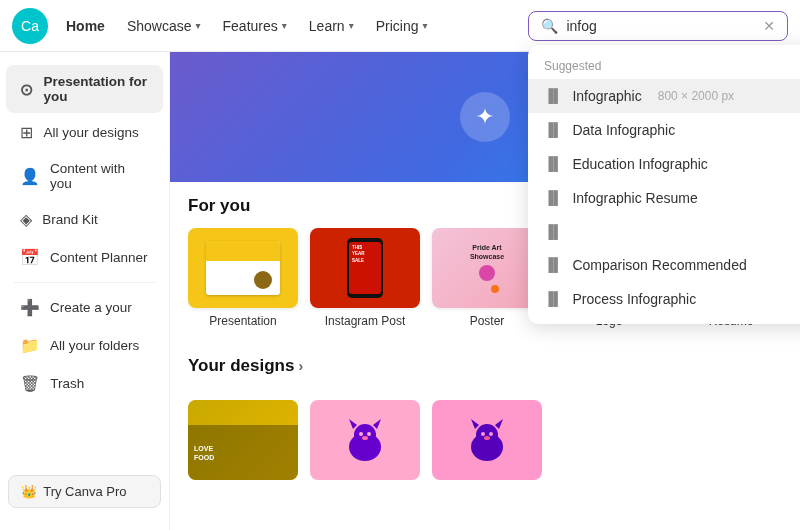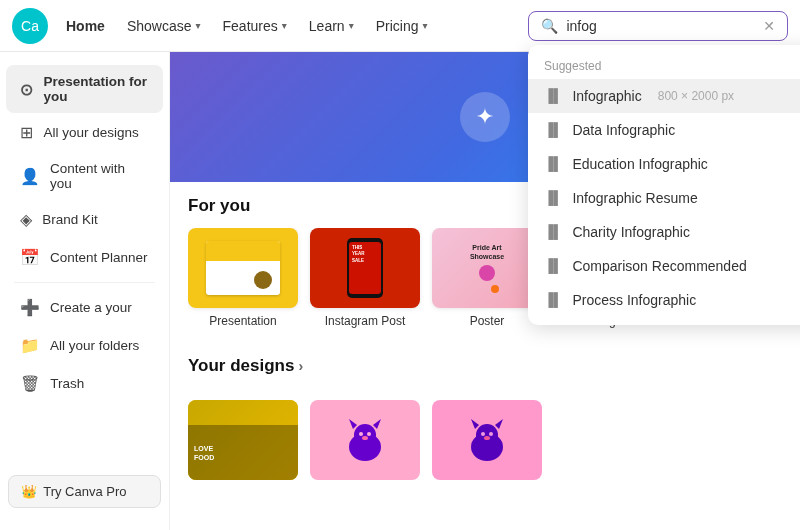--- a/index.html
+++ b/index.html
@@ -169,21 +169,20 @@
       <div class="dropdown-item">
         <span class="bar-icon">▐▌</span>
         <span>Education Infographic</span>
       </div>
       <div class="dropdown-item">
         <span class="bar-icon">▐▌</span>
         <span>Infographic Resume</span>
       </div>
       <div class="dropdown-item">
         <span class="bar-icon">▐▌</span>
-        <span>Charity Infographic</span>
       </div>
       <div class="dropdown-item">
         <span class="bar-icon">▐▌</span>
         <span>Comparison Recommended</span>
       </div>
       <div class="dropdown-item">
         <span class="bar-icon">▐▌</span>
         <span>Process Infographic</span>
       </div>
 

